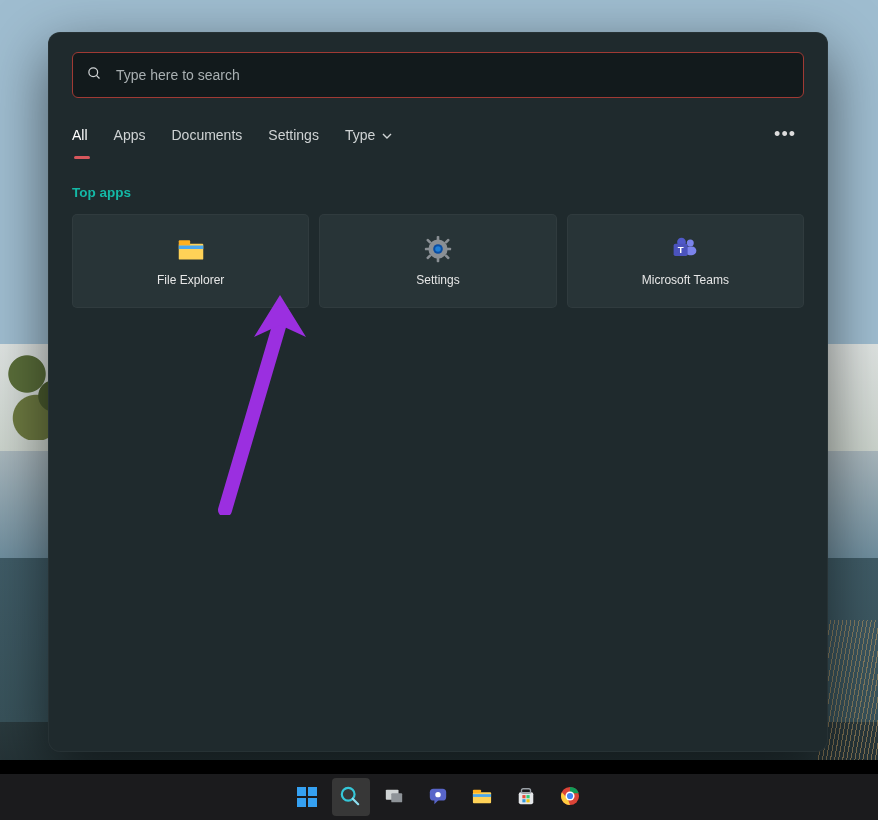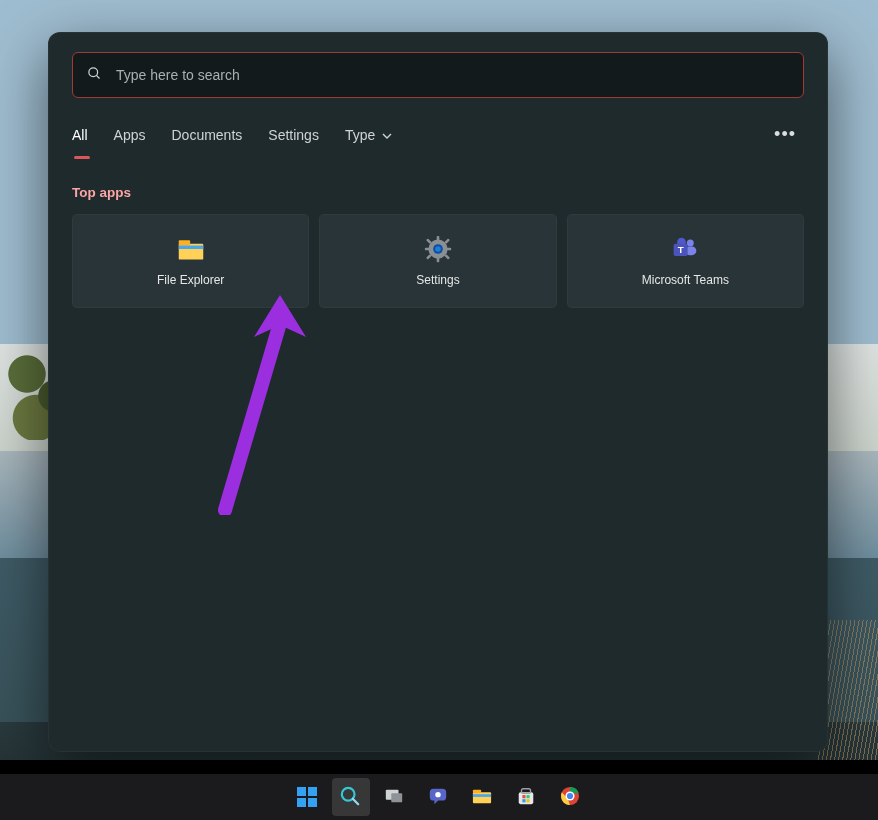--- a/index.html
+++ b/index.html
@@ -101,21 +101,21 @@
   .ellipsis {
     margin-left:auto;
     font-size:18px; letter-spacing:1px;
     color:#dcdcdc; cursor:pointer;
     padding:4px 8px;
     user-select:none;
   }
 
   .section-title {
     margin-top:36px;
-    font-size:13.5px; font-weight:600; color:#fca5a5;
+    font-size:13.5px; font-weight:600; color:#14b8a6;
   }
 
   .apps-row {
     margin-top:14px;
     display:flex; gap:10px;
   }
   .app-tile {
     flex:1 1 0;
     height:92px;
     background:#283437;

